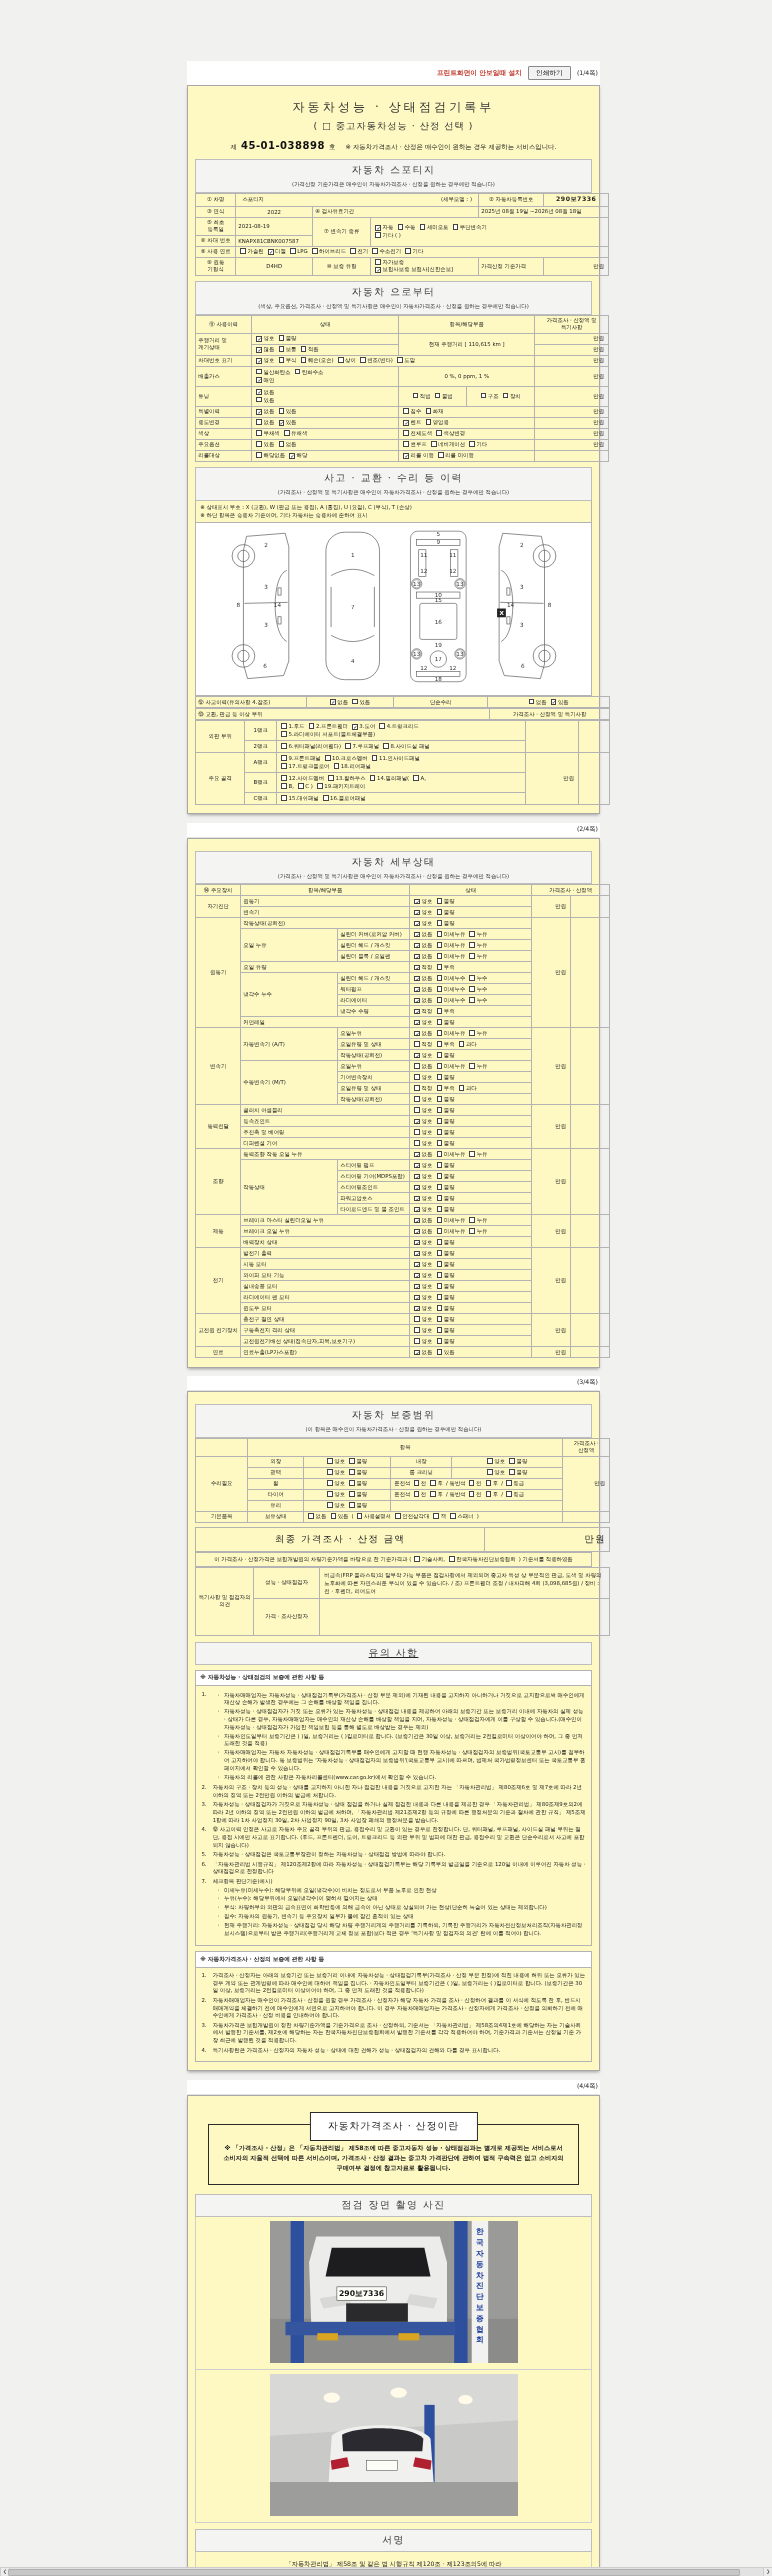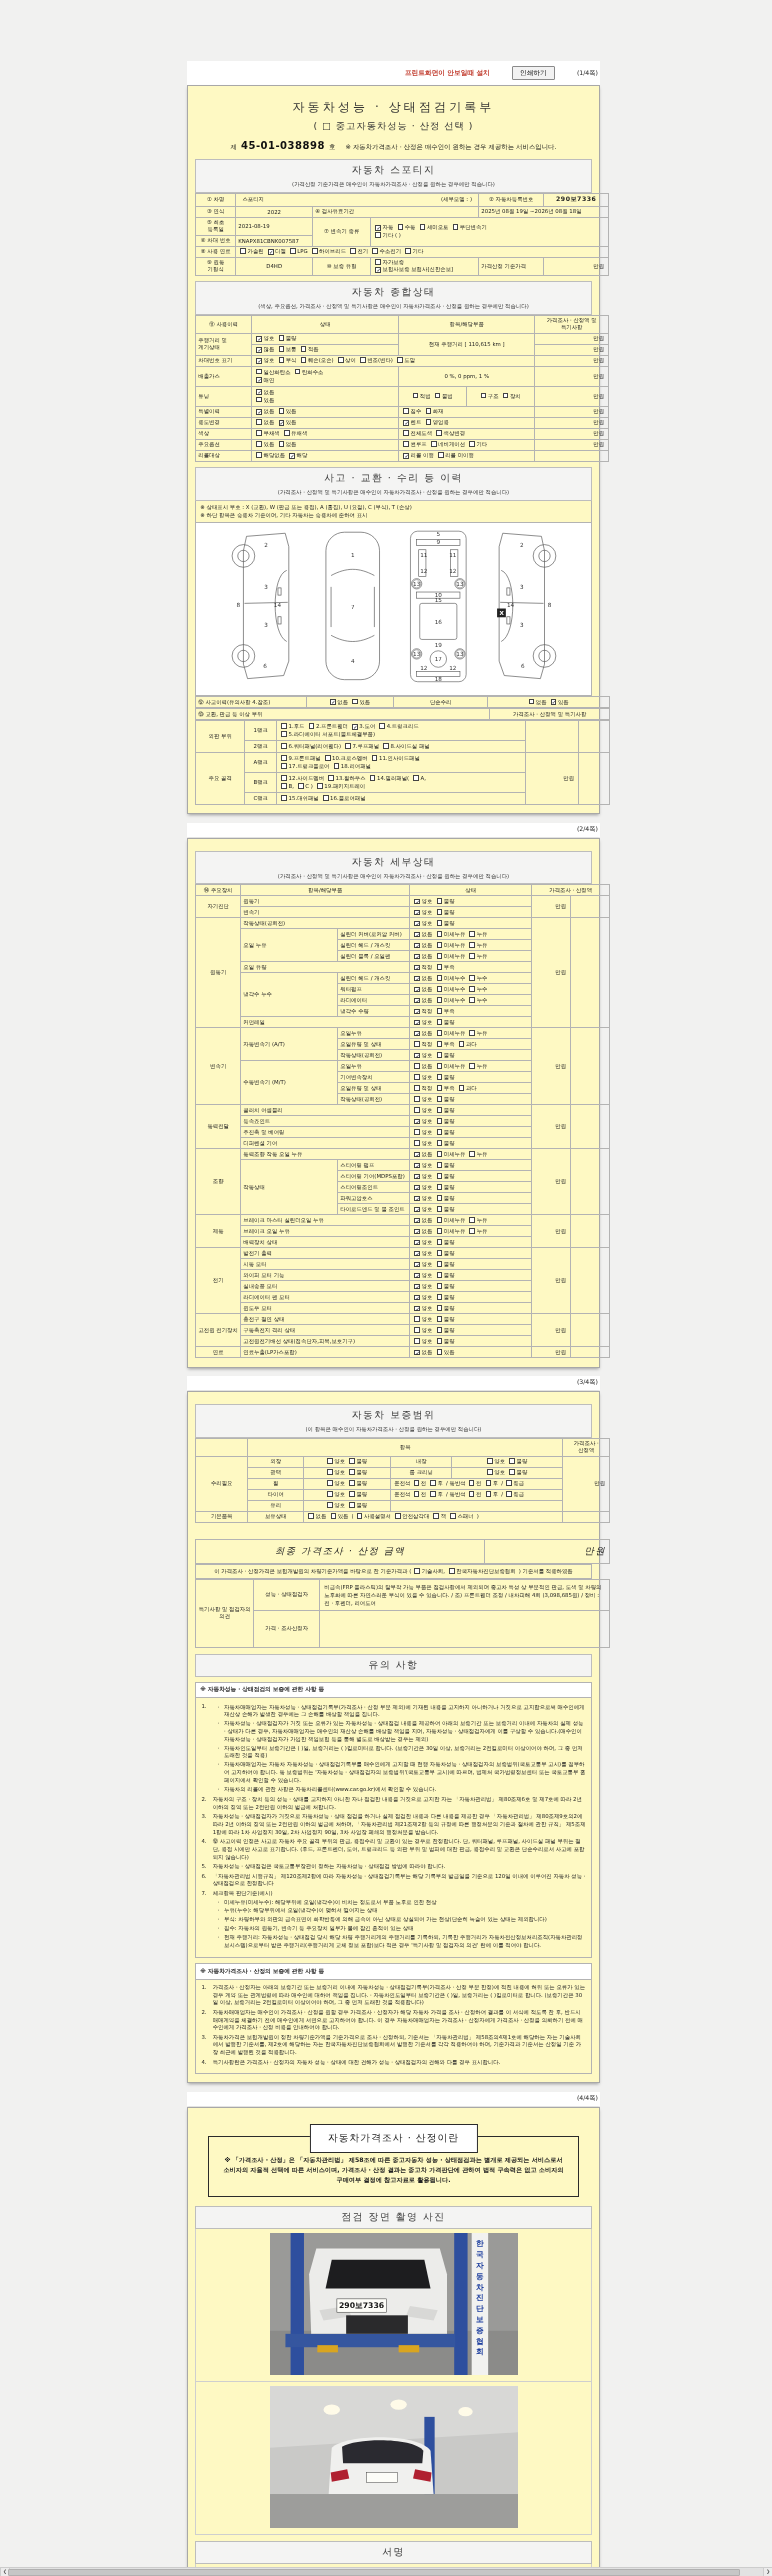--- a/index.html
+++ b/index.html
@@ -4,21 +4,21 @@
 <style>
   html,body{margin:0;padding:0;}
   body{
     width:773px;height:2576px;position:relative;overflow:hidden;
     background:#f1f1f0;
     font-family:"DejaVu Sans","Liberation Sans",sans-serif;
     color:#222;
   }
   .doc-col{position:absolute;left:187px;top:61px;width:413px;}
   
-  .toolbar{background:#fff;height:24px;display:flex;align-items:center;justify-content:flex-end;gap:22px;padding:0 2.1px;}
+  .toolbar{background:#fff;height:24px;display:flex;align-items:center;justify-content:flex-end;gap:6px;padding:0 2.1px;}
   .install-notice{color:#c0392b;font-weight:bold;font-size:6.7px;cursor:pointer;}
   .print-btn{font-family:inherit;font-size:6.7px;padding:1.5px 7.2px;background:#f2f2f2;border:0.5px solid #8a8a8a;border-radius:1px;cursor:pointer;}
   .page-ind{font-size:6.2px;color:#222;}
   
   .page{background:#fef9c3;border:0.5px solid #a8a8a8;box-shadow:0 2.1px 3.1px -1px rgba(0,0,0,.35);padding:6.2px 7.2px 8.2px;margin-bottom:8.2px;}
   .page-strip{background:#fff;text-align:right;font-size:6.2px;padding:2.6px 2.1px;margin-bottom:1.5px;box-shadow:0 1px 1.5px -1px rgba(0,0,0,.2);}
   
   .doc-title{text-align:center;font-size:12px;letter-spacing:3.1px;color:#333;margin-top:7.2px;}
   .doc-subtitle{text-align:center;font-size:9.3px;letter-spacing:1px;color:#333;margin-top:4.1px;}
   .doc-no-line{text-align:center;font-size:6.4px;margin:6.2px 0 7.2px;color:#111;}
@@ -144,21 +144,21 @@
             <td>D4HD</td>
             <td class="lbl">⑩ 보증 유형</td>
             <td class="left"><span class="opt"><span class="cb"></span>자가보증</span><span class="opt"><span class="cb">✓</span>보험사보증 보험사[신한손보]</span></td>
             <td class="left">가격산정 기준가격</td>
             <td class="price">만원</td>
           </tr>
         </tbody>
       </table>
 
     <div class="sec-head">
-      <div class="sec-title">자동차 종합상태</div>
+      <div class="sec-title">자동차 으로부터</div>
       <div class="sec-sub">(색상, 주요옵션, 가격조사 · 산정액 및 특기사항은 매수인이 자동차가격조사 · 산정을 원하는 경우에만 적습니다)</div>
     </div>
     <table id="t-overall">
         <colgroup>
           <col style="width:56px">
           <col style="width:147px">
           <col style="width:68px">
           <col style="width:68px">
           <col style="width:74px">
         </colgroup>
@@ -685,21 +685,21 @@
             <td colspan="2"></td>
           </tr>
           <tr>
             <td class="lbl">기본품목</td>
             <td>보유상태</td>
             <td colspan="3" class="left"><span class="opt"><span class="cb"></span>없음</span><span class="opt"><span class="cb"></span>있음</span><span class="opttext">(</span><span class="opt"><span class="cb"></span>사용설명서</span><span class="opt"><span class="cb"></span>안전삼각대</span><span class="opt"><span class="cb"></span>잭</span><span class="opt"><span class="cb"></span>스패너</span><span class="opttext">)</span></td>
             <td></td>
           </tr>
         </tbody>
       </table>
-    <table id="t-final" style="margin-top:16px;font-style:italic;">
+    <table id="t-final" style="margin-top:4px;">
         <colgroup>
           <col style="width:289px">
           <col style="width:125px">
         </colgroup>
         <tbody>
           <tr>
             <td class="big">최종 가격조사 · 산정 금액</td>
             <td class="big price">만원</td>
           </tr>
         </tbody>
@@ -723,21 +723,21 @@
             <td>성능 · 상태점검자</td>
             <td class="left" style="line-height:1.5;padding:2.6px 4.1px;">비금속(FRP 플라스틱)의 탈부착 가능 부품은 점검사항에서 제외되며 중고차 특성 상 부분적인 판금, 도색 및 차량의 노후화에 따른 자연스러운 부식이 있을 수 있습니다. / 조) 프론트휀더 조정 / 내차피해 4회 (3,098,685원) / 정비 : 전 · 후펜더, 리어도어</td>
           </tr>
           <tr>
             <td>가격 · 조사산정자</td>
             <td class="tall"></td>
           </tr>
         </tbody>
       </table>
 
-    <div class="sec-head" style="margin-top:6.2px;">
+    <div class="sec-head" style="margin-top:6.2px;text-decoration:underline;">
       <div class="sec-title">유의 사항</div>
     </div>
     <div id="notices">
         <div class="notice-head">※ 자동차성능 · 상태점검의 보증에 관한 사항 등</div>
         <div class="notice-body">
           <div class="n-item">
             <div class="n-num">1.</div>
             <div class="n-content">
               <div class="n-bullet">
                 <div class="bdot">·</div>

